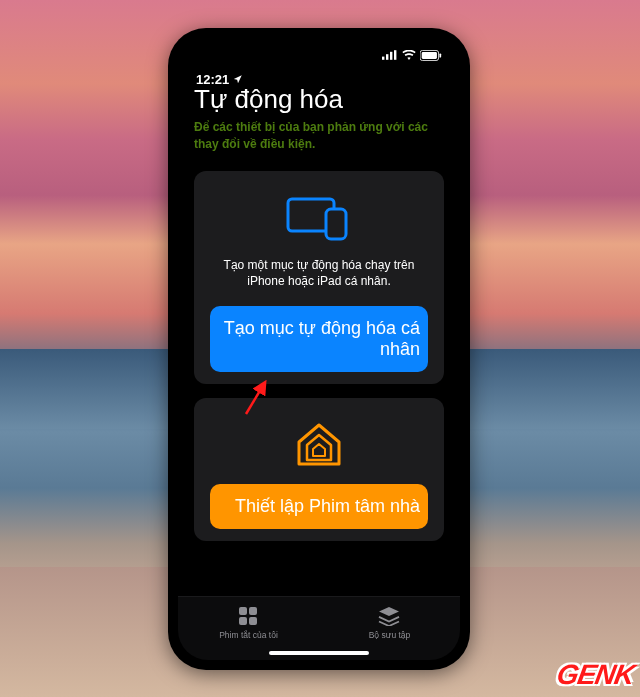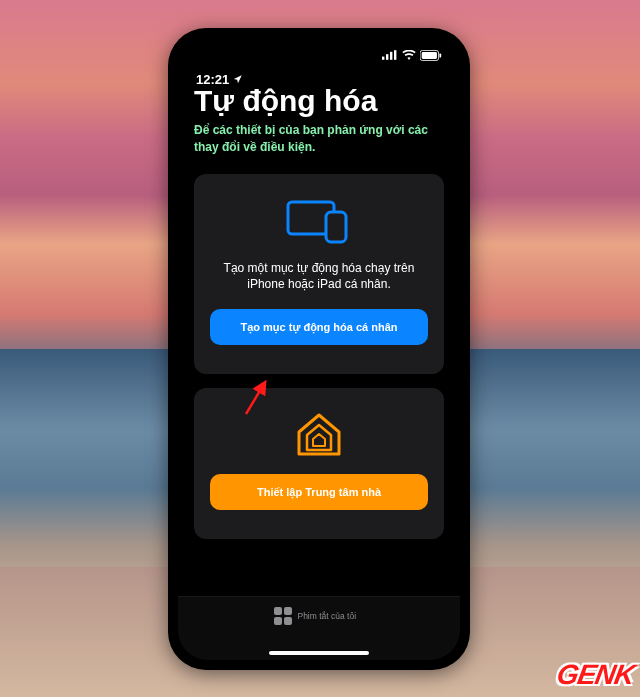--- a/index.html
+++ b/index.html
@@ -43,46 +43,46 @@
     display: flex; justify-content: space-between; align-items: center;
     padding: 6px 18px 0;
     color: #fff; font-size: 13px; font-weight: 600;
   }
   .status-left { display: flex; align-items: center; gap: 4px; margin-top: 48px; }
   .status-right { display: flex; align-items: center; gap: 4px; }
   .content {
     flex: 1; padding: 18px 16px 0;
     color: #fff; overflow: hidden;
   }
-  .title { font-size: 30px; font-weight: 700; margin-bottom: 4px; }
-  .subtitle { font-size: 12px; font-weight: 600; color: #86efac; line-height: 1.4; margin-bottom: 18px; }
+  .title { font-size: 26px; font-weight: 400; margin-bottom: 4px; }
+  .subtitle { font-size: 12px; font-weight: 600; color: #4d7c0f; line-height: 1.4; margin-bottom: 18px; }
   .card {
     background: #1c1c1e; border-radius: 12px;
-    padding: 22px 16px 29px;
+    padding: 22px 16px 12px;
     margin-bottom: 14px;
     display: flex; flex-direction: column; align-items: center;
   }
   .card-icon { height: 50px; display: flex; align-items: center; justify-content: center; margin-bottom: 14px; }
   .card-text { font-size: 12px; color: #fff; text-align: center; line-height: 1.4; margin-bottom: 16px; padding: 0 4px; }
   .card-btn {
     width: 100%; border: none; border-radius: 10px;
-    padding: 12px 8px; font-size: 11px; font-weight: 700;
-    color: #fff; cursor: pointer;
+    padding: 12px 8px; font-size: 18px; font-weight: 400;
+    color: #fff; cursor: pointer; text-align: right;
   }
   .btn-blue { background: #0a84ff; }
   .btn-orange { background: #ff9500; }
   .tab-bar {
     height: 64px;
     background: #0c0c0d;
     border-top: 1px solid #1a1a1c;
     display: flex; justify-content: space-around; align-items: flex-start;
     padding-top: 8px;
   }
   .tab {
-    display: flex; flex-direction: row; align-items: center; gap: 3px;
+    display: flex; flex-direction: column; align-items: center; gap: 3px;
     width: 33%; cursor: pointer;
   }
   .tab-icon { width: 22px; height: 22px; display:flex; align-items:center; justify-content:center; }
   .tab-label { font-size: 8.5px; color: #8e8e93; }
   .tab.active .tab-label { color: #0a84ff; }
   .home-indicator {
     position: absolute; bottom: 5px; left: 50%; transform: translateX(-50%);
     width: 100px; height: 4px; background: #fff; border-radius: 3px;
   }
   .arrow-annotation {
@@ -148,36 +148,46 @@
       </div>
 
       <div class="card">
         <div class="card-icon">
           <svg width="48" height="46" viewBox="0 0 48 46">
             <path d="M24 3 L44 20 L44 42 L4 42 L4 20 Z" fill="none" stroke="#ff9500" stroke-width="3" stroke-linejoin="round"></path>
             <path d="M24 13 L36 23 L36 38 L12 38 L12 23 Z" fill="none" stroke="#ff9500" stroke-width="2.5" stroke-linejoin="round"></path>
             <path d="M24 22 L30 27 L30 34 L18 34 L18 27 Z" fill="none" stroke="#ff9500" stroke-width="2" stroke-linejoin="round"></path>
           </svg>
         </div>
-        <button class="card-btn btn-orange">Thiết lập Trung tâm nhà</button>
+        <button class="card-btn btn-orange">Thiết lập Phim tâm nhà</button>
       </div>
     </div>
 
     <div class="tab-bar">
       <div class="tab">
         <div class="tab-icon">
           <svg width="20" height="20" viewBox="0 0 20 20" fill="#8e8e93">
               <rect x="1" y="1" width="8" height="8" rx="2"></rect>
               <rect x="11" y="1" width="8" height="8" rx="2"></rect>
               <rect x="1" y="11" width="8" height="8" rx="2"></rect>
               <rect x="11" y="11" width="8" height="8" rx="2"></rect>
             </svg>
         </div>
         <span class="tab-label">Phim tắt của tôi</span>
       </div>
+      <div class="tab">
+        <div class="tab-icon">
+          <svg width="22" height="20" viewBox="0 0 24 22" fill="#8e8e93">
+              <path d="M12 1L23 6 12 11 1 6z"></path>
+              <path d="M1 12l11 5 11-5" stroke="#8e8e93" stroke-width="2" fill="none"></path>
+              <path d="M1 17l11 5 11-5" stroke="#8e8e93" stroke-width="2" fill="none"></path>
+            </svg>
+        </div>
+        <span class="tab-label">Bộ sưu tập</span>
+      </div>
     </div>
 
     <div class="home-indicator"></div>
   </div>
 </div>
 
 <svg class="arrow-annotation" width="30" height="40" viewBox="0 0 30 40">
   <defs>
       <marker id="ah" markerWidth="6" markerHeight="6" refX="4" refY="3" orient="auto">
         <path d="M0,0 L6,3 L0,6 Z" fill="#ff1a1a"></path>

